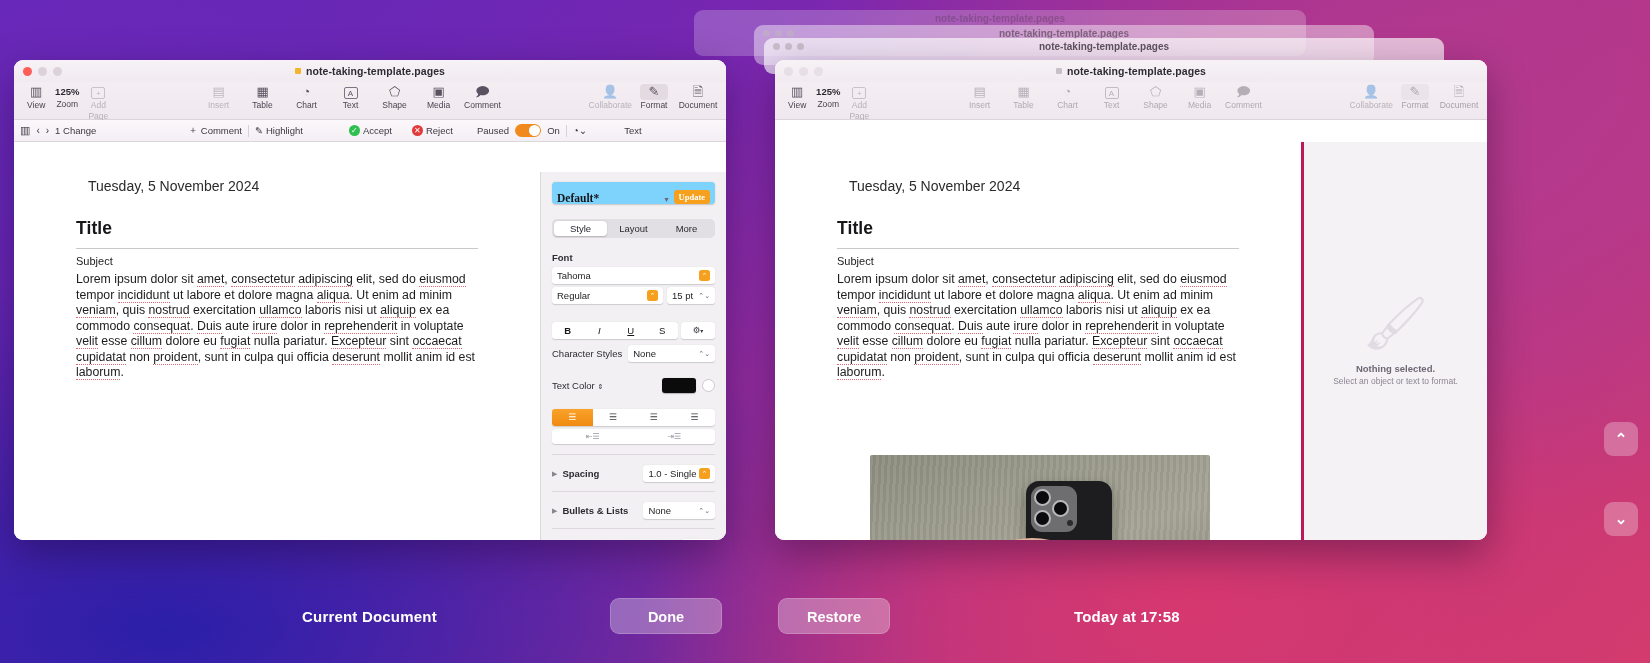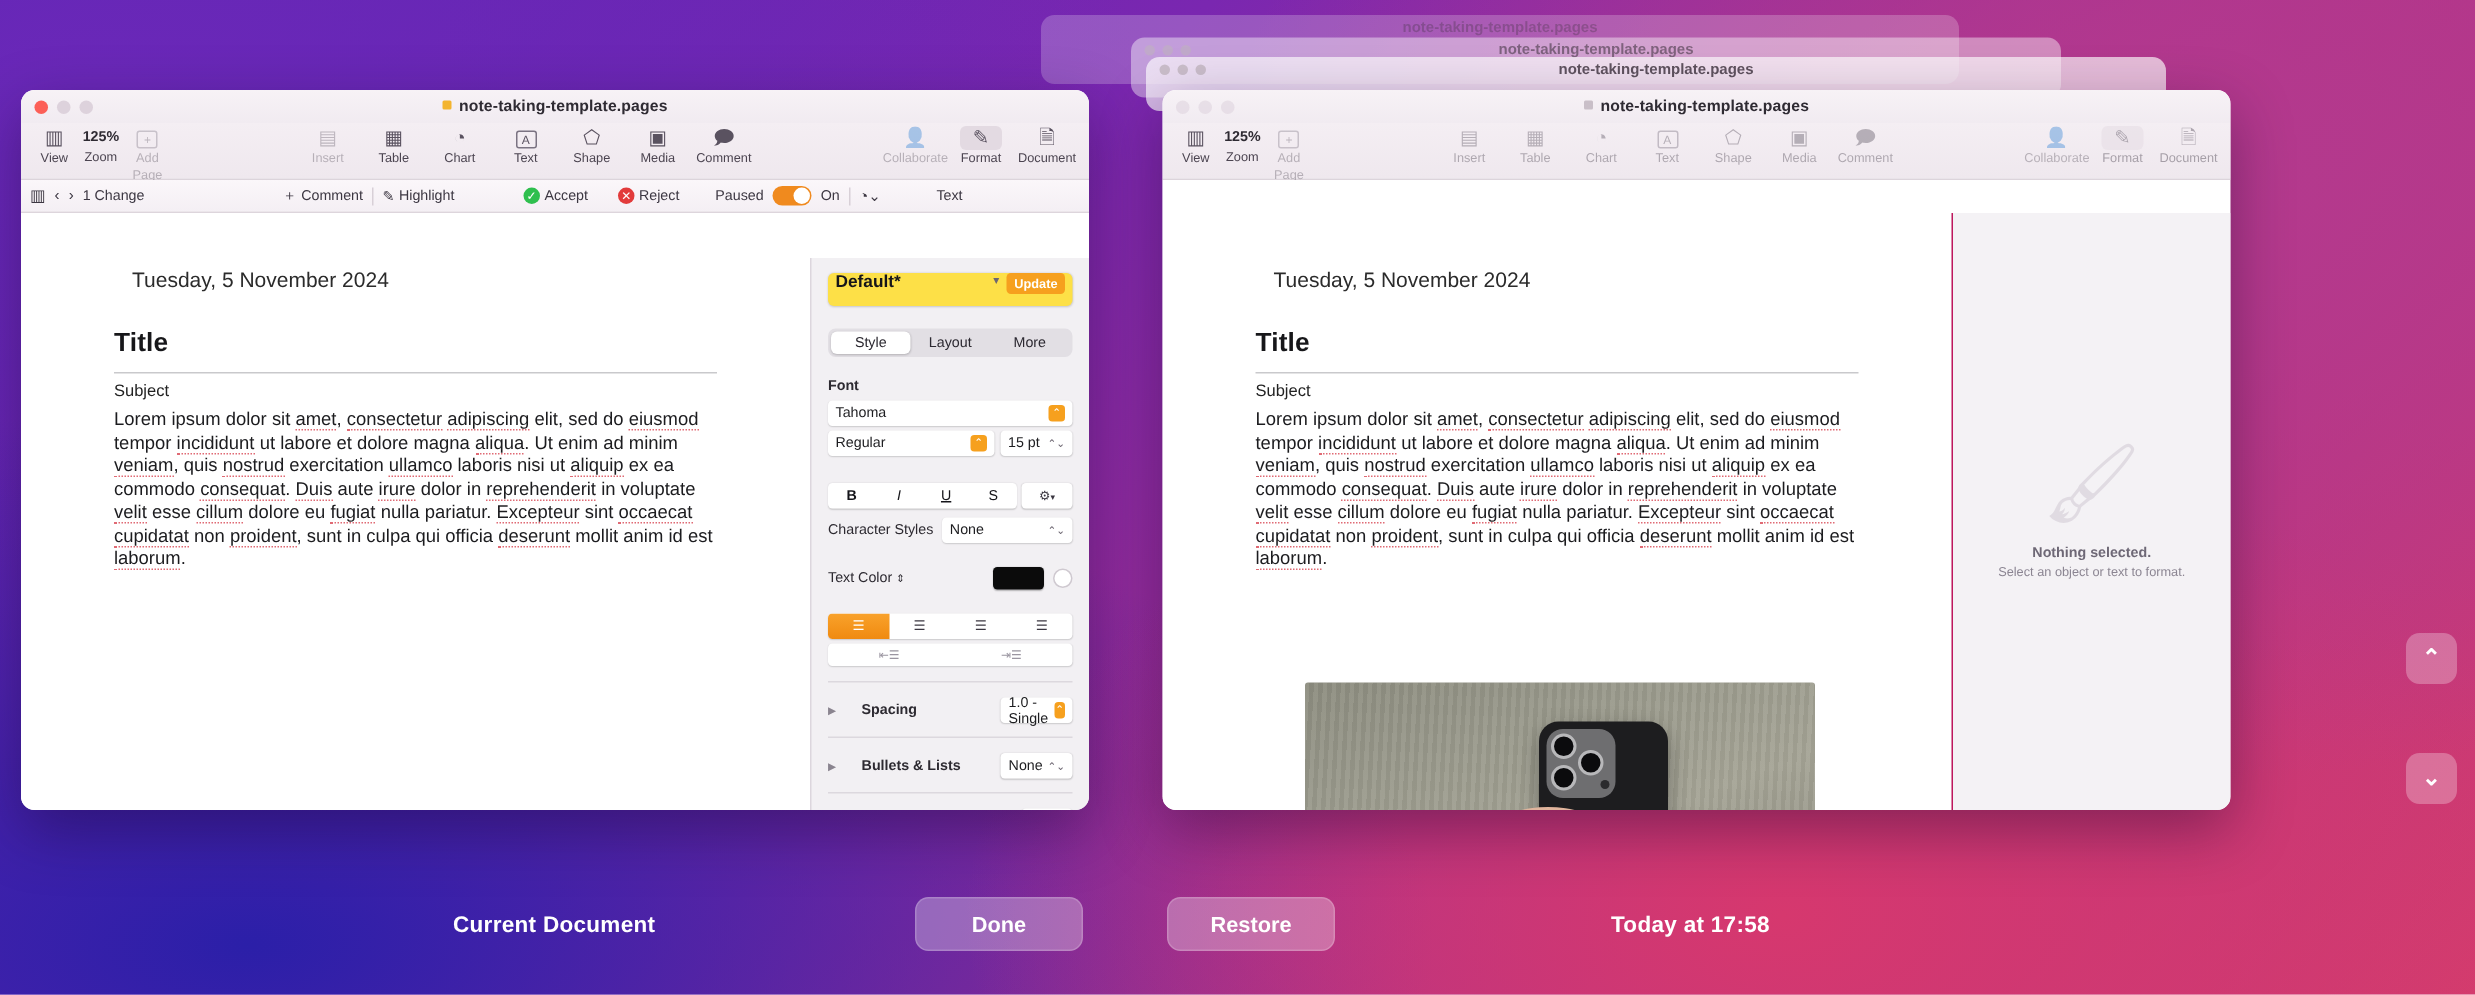--- a/index.html
+++ b/index.html
@@ -99,22 +99,22 @@
   .docbody { font-size: 12.3px; color: #1c1c1f; line-height: 15.5px; margin-top: 5px; }
   .sp { border-bottom: 1.5px dotted #e06a74; padding-bottom: 0px; }
   .changeblock { margin-top: 38px; border-left: 2px solid #cfc46a; padding-left: 10px; }
 
   
   .fmt {
     position: absolute; right: 0; top: 112px; bottom: 0; width: 186px;
     background: #f2f0f3; border-left: 1px solid #dcd6dd; padding: 10px 11px 0 11px;
   }
   .fmt-head {
-    height: 22px; background: #fde047; border-radius: 4px; display: flex; align-items: flex-start;
-    padding: 0 5px; box-shadow: 0 .5px 1.5px rgba(0,0,0,.18);
+    height: 22px; background: #7dd3fc; border-radius: 4px; display: flex; align-items: flex-end;
+    padding: 0 5px; box-shadow: 0 .5px 1.5px rgba(0,0,0,.18); font-family: Liberation Serif, serif;
   }
   .fmt-head .nm { font-size: 11.5px; font-weight: bold; color: #16161a; flex: 1; }
   .chev { font-size: 8px; color: #6c6672; margin-right: 5px; }
   .upd { background: #f6a01e; color: #fff; font-size: 8.5px; font-weight: bold;
          border-radius: 3px; padding: 2px 5px; }
   .segwrap {
     margin-top: 15px; background: #e2dfe4; border-radius: 5px; padding: 2px;
     display: flex; height: 19px;
   }
   .seg { flex: 1; text-align: center; font-size: 9.5px; color: #2b2830; line-height: 15px; border-radius: 4px; }
@@ -144,32 +144,32 @@
             box-shadow: 0 .5px 1px rgba(0,0,0,.25); }
   .swatch-circ { width: 13px; height: 13px; border-radius: 50%; border: 1.5px solid #cfc9d0; background:#fff; }
   .alignbar { display: flex; background: #fff; border-radius: 3px; height: 17px; overflow: hidden;
               box-shadow: 0 .5px 1px rgba(0,0,0,.16); margin-bottom: 3px; }
   .alignbar div { flex: 1; text-align: center; font-size: 9px; line-height: 17px; color: #3a3640; }
   .alignbar div.on { background: linear-gradient(#f9a22b, #f08a10); color: #fff; }
   .indentbar { display: flex; background: #fff; border-radius: 3px; height: 15px; overflow: hidden;
                box-shadow: 0 .5px 1px rgba(0,0,0,.16); }
   .indentbar div { flex: 1; text-align: center; font-size: 8px; line-height: 15px; color: #9b96a1; }
   .hr { border-top: 1px solid #dcd8de; margin: 10px 0; }
-  .disc-row { display: flex; align-items: center; gap: 17px; margin-bottom: 9px; }
+  .disc-row { display: flex; align-items: center; gap: 5px; margin-bottom: 9px; }
   .disc { font-size: 7px; color: #8a848f; }
   .disc-row .t { font-size: 9.5px; font-weight: bold; color: #2d2a31; width: 76px; }
   .cb { width: 11px; height: 11px; border: 1px solid #c3bdc6; border-radius: 2px; background: #fff; }
   .dropcap-btn { margin-left: auto; width: 34px; height: 16px; background: #fff; border-radius: 3px;
                  font-size: 9px; line-height: 16px; text-align: center; color: #2a262f;
                  box-shadow: 0 .5px 1px rgba(0,0,0,.16); }
 
   
   .insp {
     position: absolute; right: 0; top: 82px; bottom: 0; width: 186px;
-    background: #f4f2f5; border-left: 1px solid #be185d;
+    background: #f4f2f5; border-left: 3px solid #be185d;
     display: flex; flex-direction: column; align-items: center; justify-content: center;
   }
   .insp .bigicon { font-size: 52px; color: #e0dbe2; line-height: 1; margin-bottom: 14px; }
   .insp .t1 { font-size: 9.5px; font-weight: bold; color: #6e6876; }
   .insp .t2 { font-size: 8.5px; color: #8b8592; margin-top: 2px; }
 
   .photo {
     position: absolute; border-radius: 2px; overflow: hidden;
     background: linear-gradient(160deg,#8d8d80 0%, #9a9a8c 30%, #a5a496 60%, #8e8d80 100%);
   }

